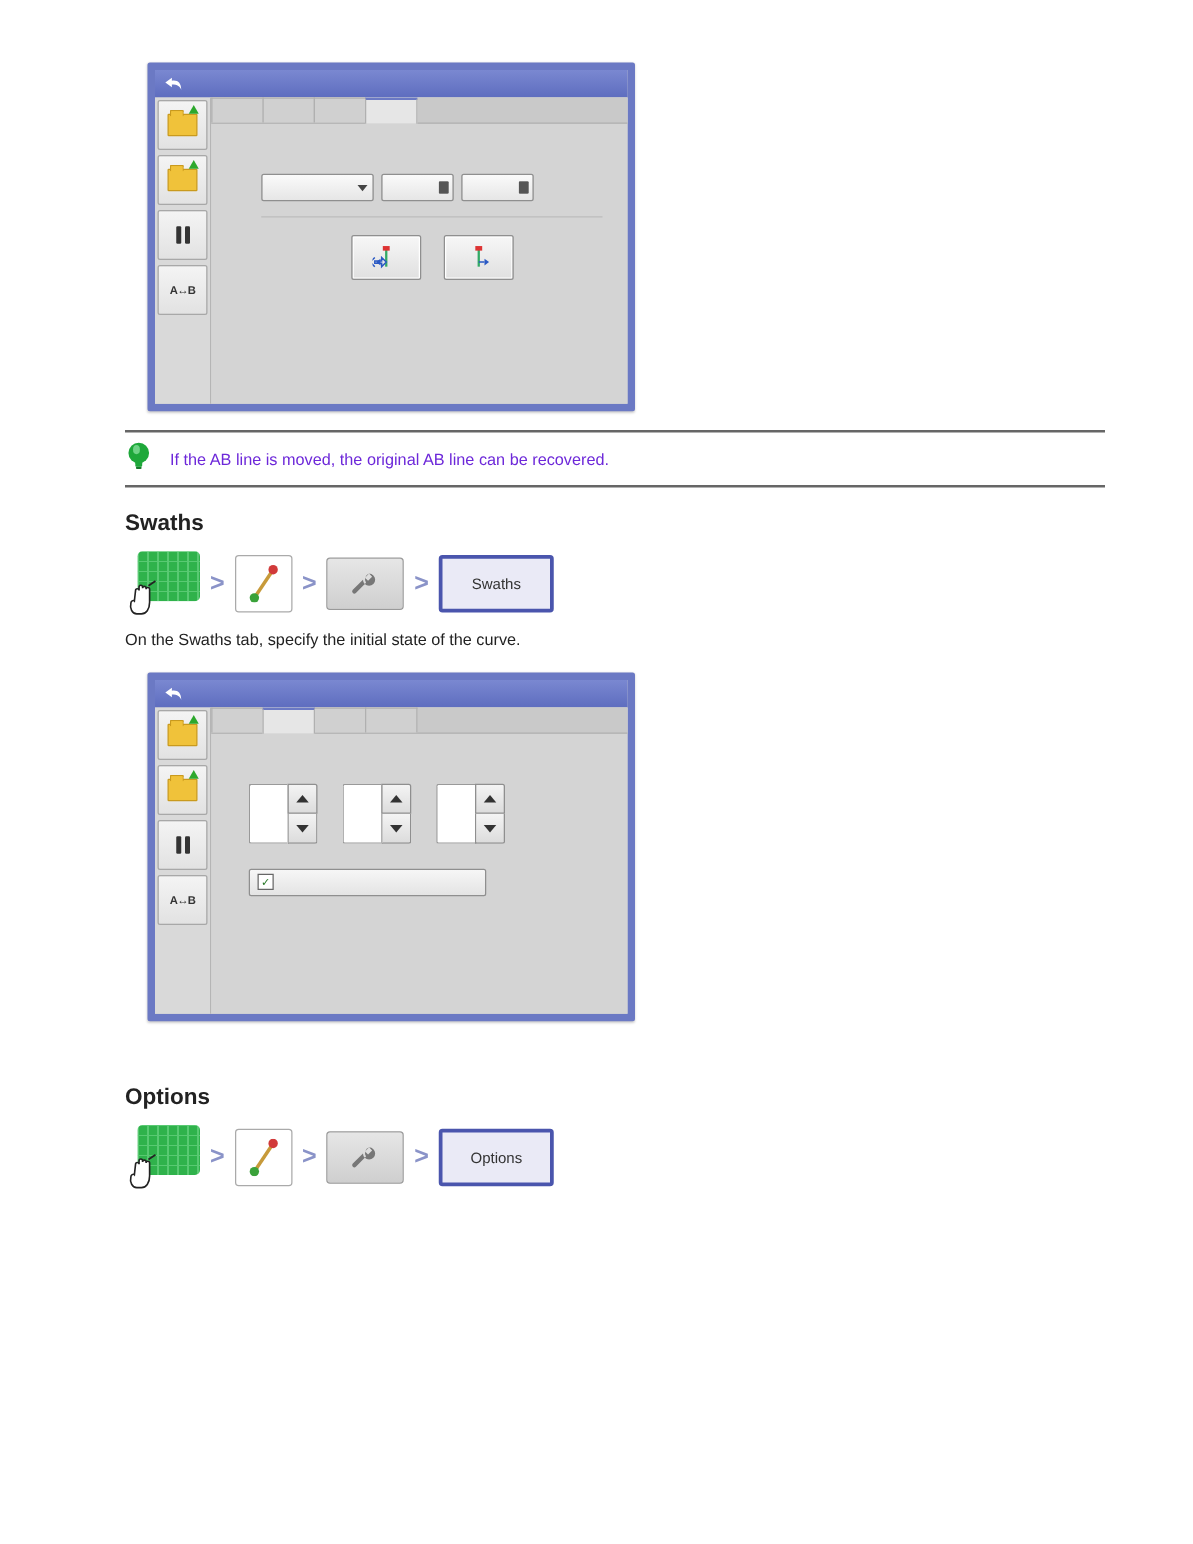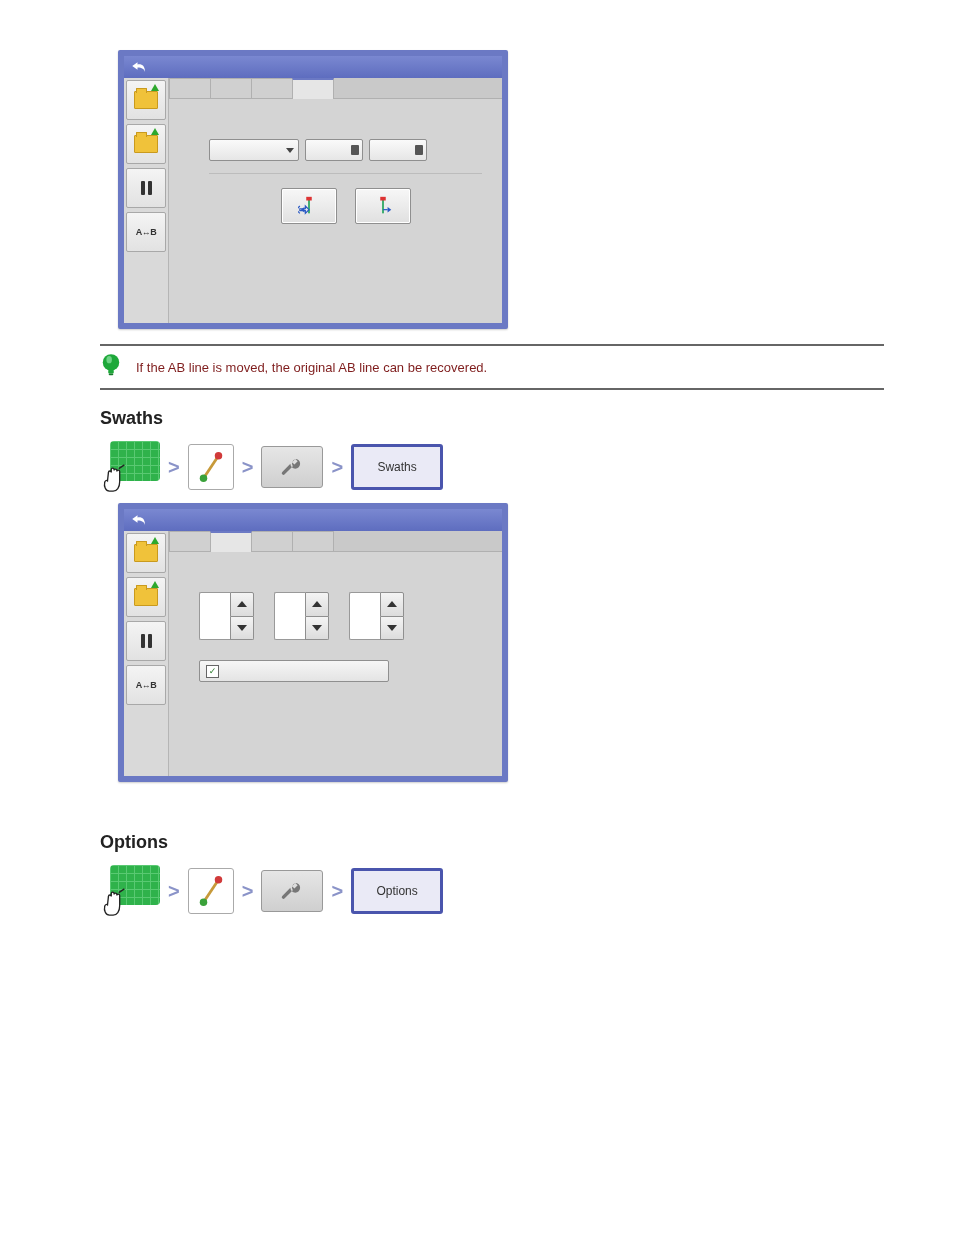--- a/index.html
+++ b/index.html
@@ -205,21 +205,21 @@
     border-bottom:2px solid #666;
     padding:6px 0;
     display:flex;
     align-items:center;
     gap:14px;
     margin-bottom:18px;
   }
   .bulb {
     width:22px;height:30px;display:flex;align-items:center;justify-content:center;
   }
-  .tip-text { font-size:13px;color:#7f1d1d;}
+  .tip-text { font-size:13px;color:#6d28d9;}
 
   
   .section-h {
     font-size:18px;
     font-weight:bold;
     margin:4px 0 12px 0;
   }
 
   
   .crumbs {
@@ -372,20 +372,21 @@
       <svg viewBox="0 0 32 32" width="26" height="26">
         <path d="M20 6 a6 6 0 1 1 -6 6 l-10 10 a2 2 0 0 0 3 3 l10 -10 a6 6 0 0 1 3 -9 l-4 4 l3 3 l4 -4" fill="#777"></path>
       </svg>
     </div>
     <span class="crumb-sep">&gt;</span>
     <div class="crumb-final">
       <span>Swaths</span>
     </div>
   </div>
 
+  <div class="desc-text">On the Swaths tab, specify the initial state of the curve.</div>
 
   <div class="app-window" style="margin-left:18px;">
     <div class="titlebar">
       <span class="titlebar-undo">
         <svg viewBox="0 0 24 18">
             <path d="M10 3 L3 8 L10 13 L10 10 C16 10 19 12 20 16 C20 8 16 5 10 6 Z" fill="#ffffff"></path>
           </svg>
       </span>
     </div>
     <div class="win-body">

